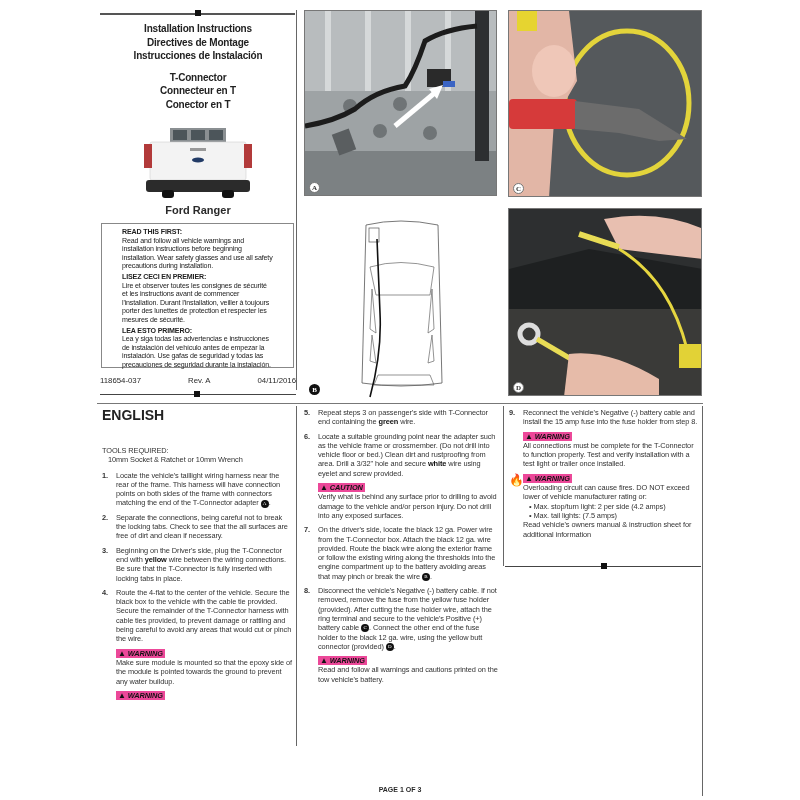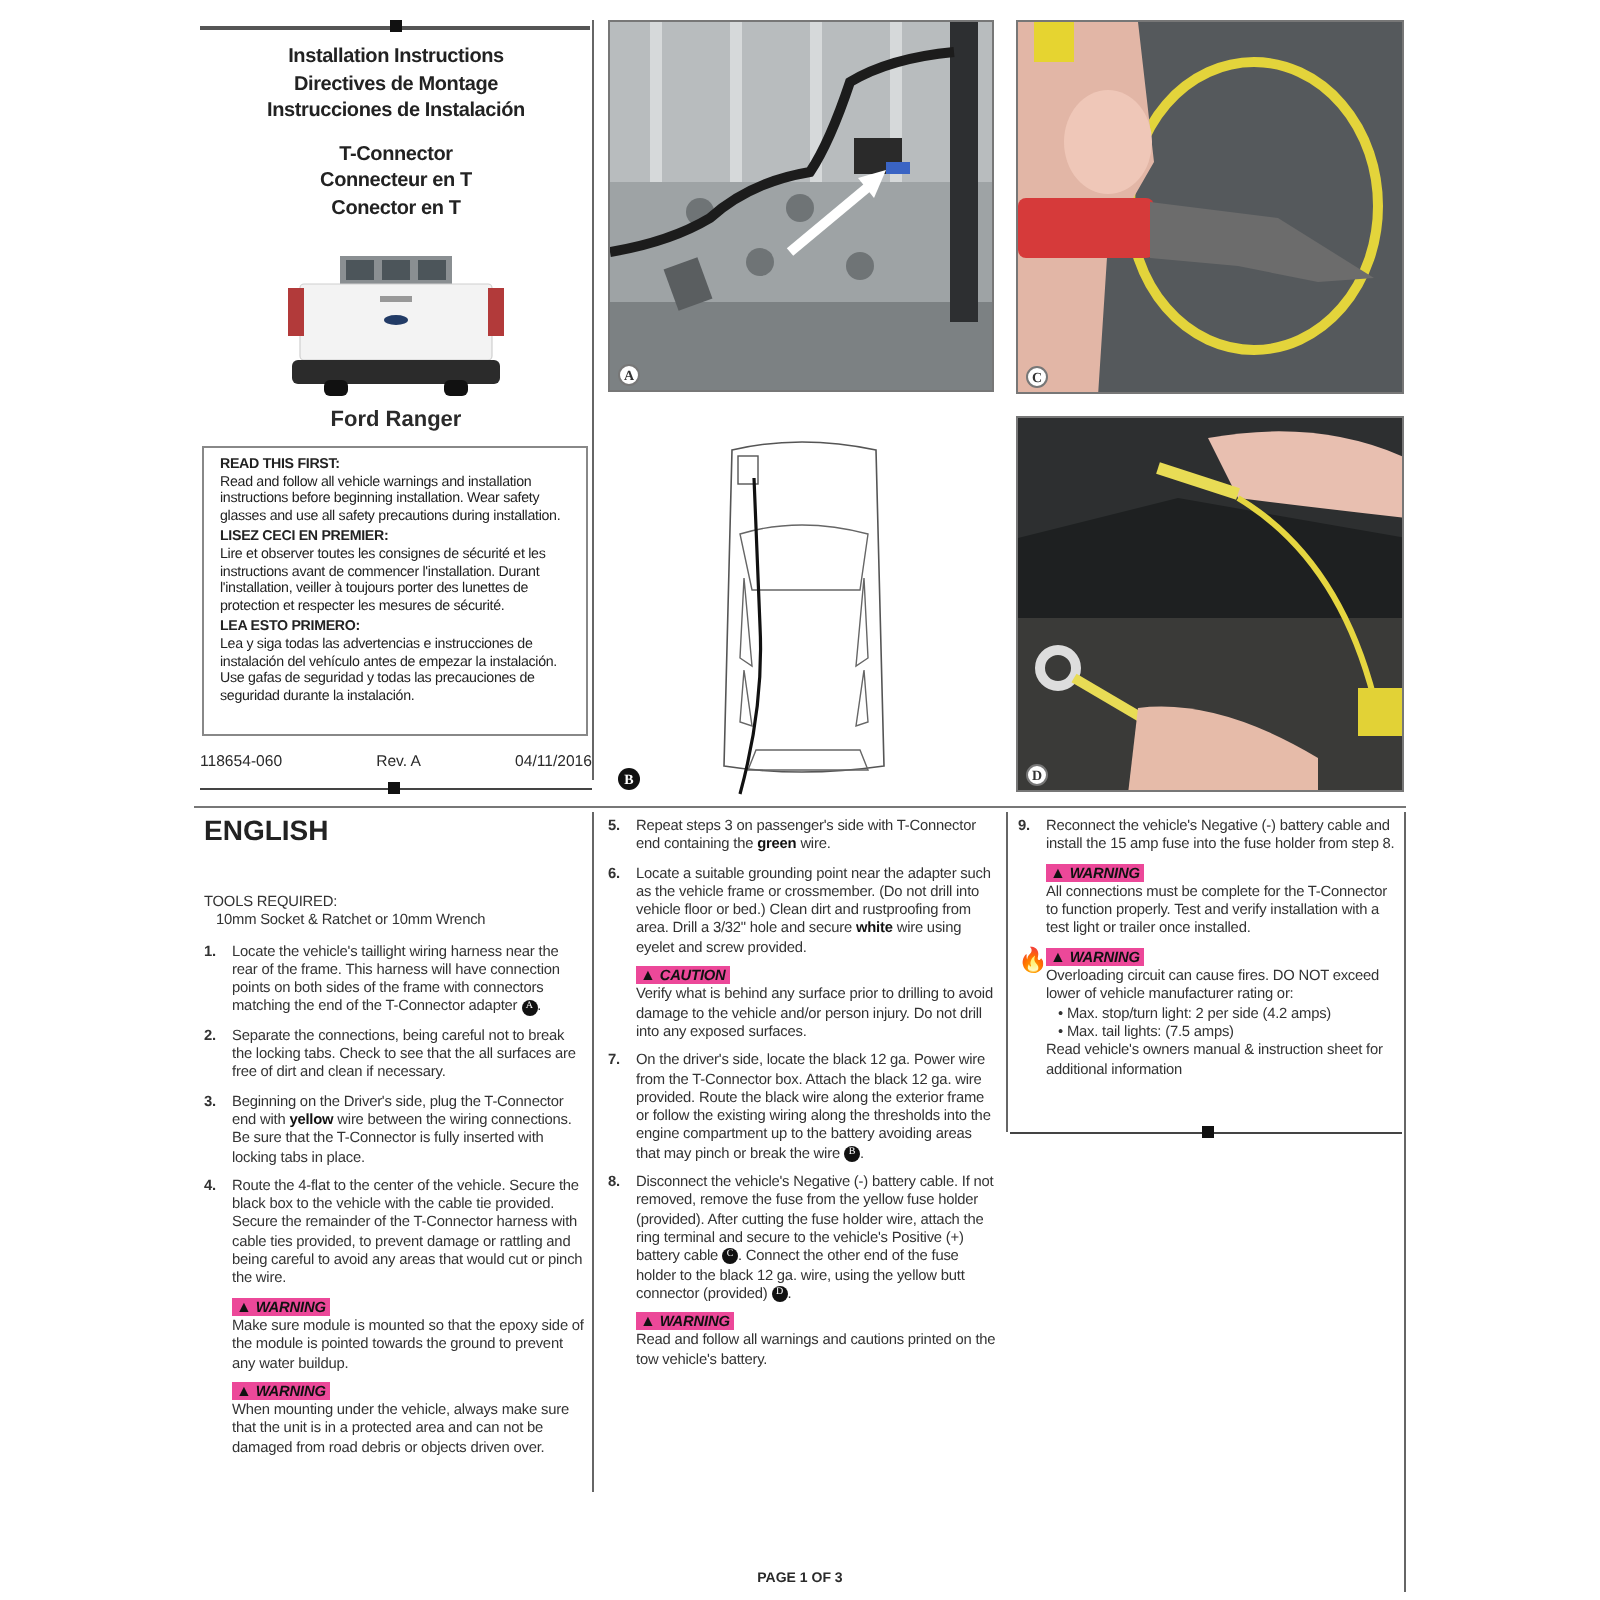--- a/index.html
+++ b/index.html
@@ -10,21 +10,21 @@
   
   .title-block { left: 100px; top: 22px; width: 196px; text-align: center; font-weight: bold; font-size: 10px; line-height: 13.5px; color: #222; letter-spacing: -0.2px; }
   .title-block .sub { margin-top: 8px; }
   .rule-top { left: 100px; top: 13px; width: 195px; height: 2px; background: #555; }
   .rule-sq { width: 6px; height: 6px; background: #111; }
   .vline { width: 1px; background: #666; }
 
   .truck { left: 140px; top: 126px; width: 116px; height: 74px; }
   .truck-caption { left: 100px; top: 204px; width: 196px; text-align: center; font-size: 11px; font-weight: bold; }
 
-  .readbox { left: 101px; top: 223px; width: 193px; height: 145px; border: 1px solid #888; padding: 4px 8px; font-size: 7.1px; line-height: 8.6px; color: #222; letter-spacing: -0.15px; }
+  .readbox { left: 101px; top: 223px; width: 193px; height: 145px; border: 1px solid #888; padding: 4px 20px; font-size: 7.1px; line-height: 8.6px; color: #222; letter-spacing: -0.15px; }
   .readbox .hd { font-weight: bold; }
 
   .docmeta { left: 100px; top: 376px; width: 196px; font-size: 7.8px; display: flex; justify-content: space-between; }
   .rule-mid { left: 100px; top: 394px; width: 196px; height: 1px; background: #444; }
 
   
   .photo { border: 1px solid #777; overflow: hidden; }
   .photo-label { width: 11px; height: 11px; border-radius: 50%; font-size: 7px; font-weight: bold; display: flex; align-items: center; justify-content: center; font-family: "Liberation Serif", serif; }
 
   
@@ -78,21 +78,21 @@
 <div class="abs readbox">
   <div class="hd">READ THIS FIRST:</div>
   <div>Read and follow all vehicle warnings and installation instructions before beginning installation. Wear safety glasses and use all safety precautions during installation.</div>
   <div class="hd" style="margin-top:2px">LISEZ CECI EN PREMIER:</div>
   <div>Lire et observer toutes les consignes de sécurité et les instructions avant de commencer l'installation. Durant l'installation, veiller à toujours porter des lunettes de protection et respecter les mesures de sécurité.</div>
   <div class="hd" style="margin-top:2px">LEA ESTO PRIMERO:</div>
   <div>Lea y siga todas las advertencias e instrucciones de instalación del vehículo antes de empezar la instalación. Use gafas de seguridad y todas las precauciones de seguridad durante la instalación.</div>
 </div>
 
 <div class="abs docmeta">
-  <span>118654-060</span>
+  <span>118654-037</span>
   <span>Rev. A</span>
   <span>04/11/2016</span>
 </div>
 <div class="abs rule-mid"></div>
 <div class="abs rule-sq" style="left:194px;top:391px;"></div>
 
 <div class="abs photo" style="left:304px;top:10px;width:193px;height:186px;background:#8e9396;">
   <svg width="193" height="186" viewBox="0 0 193 186">
     <rect x="0" y="0" width="193" height="80" fill="#b8bcbe"></rect>
     <rect x="20" y="0" width="6" height="80" fill="#d6d9da"></rect>
@@ -185,21 +185,20 @@
   <div class="step">
     <span class="num">4.</span>
     <span class="txt">Route the 4-flat to the center of the vehicle. Secure the black box to the vehicle with the cable tie provided. Secure the remainder of the T-Connector harness with cable ties provided, to prevent damage or rattling and being careful to avoid any areas that would cut or pinch the wire.</span>
   </div>
   <div class="warn">
     <span class="warn-tag"><span class="tri">▲</span><span>WARNING</span></span>
     <div>Make sure module is mounted so that the epoxy side of the module is pointed towards the ground to prevent any water buildup.</div>
   </div>
   <div class="warn">
     <span class="warn-tag"><span class="tri">▲</span><span>WARNING</span></span>
-    <div>When mounting under the vehicle, always make sure that the unit is in a protected area and can not be damaged from road debris or objects driven over.</div>
   </div>
 </div>
 
 <div class="abs col" style="left:304px;top:408px;width:194px;">
   <div class="step">
     <span class="num">5.</span>
     <span class="txt"><span>Repeat steps 3 on passenger's side with T-Connector end containing the</span> <b>green</b> <span>wire.</span></span>
   </div>
   <div class="step">
     <span class="num">6.</span>

